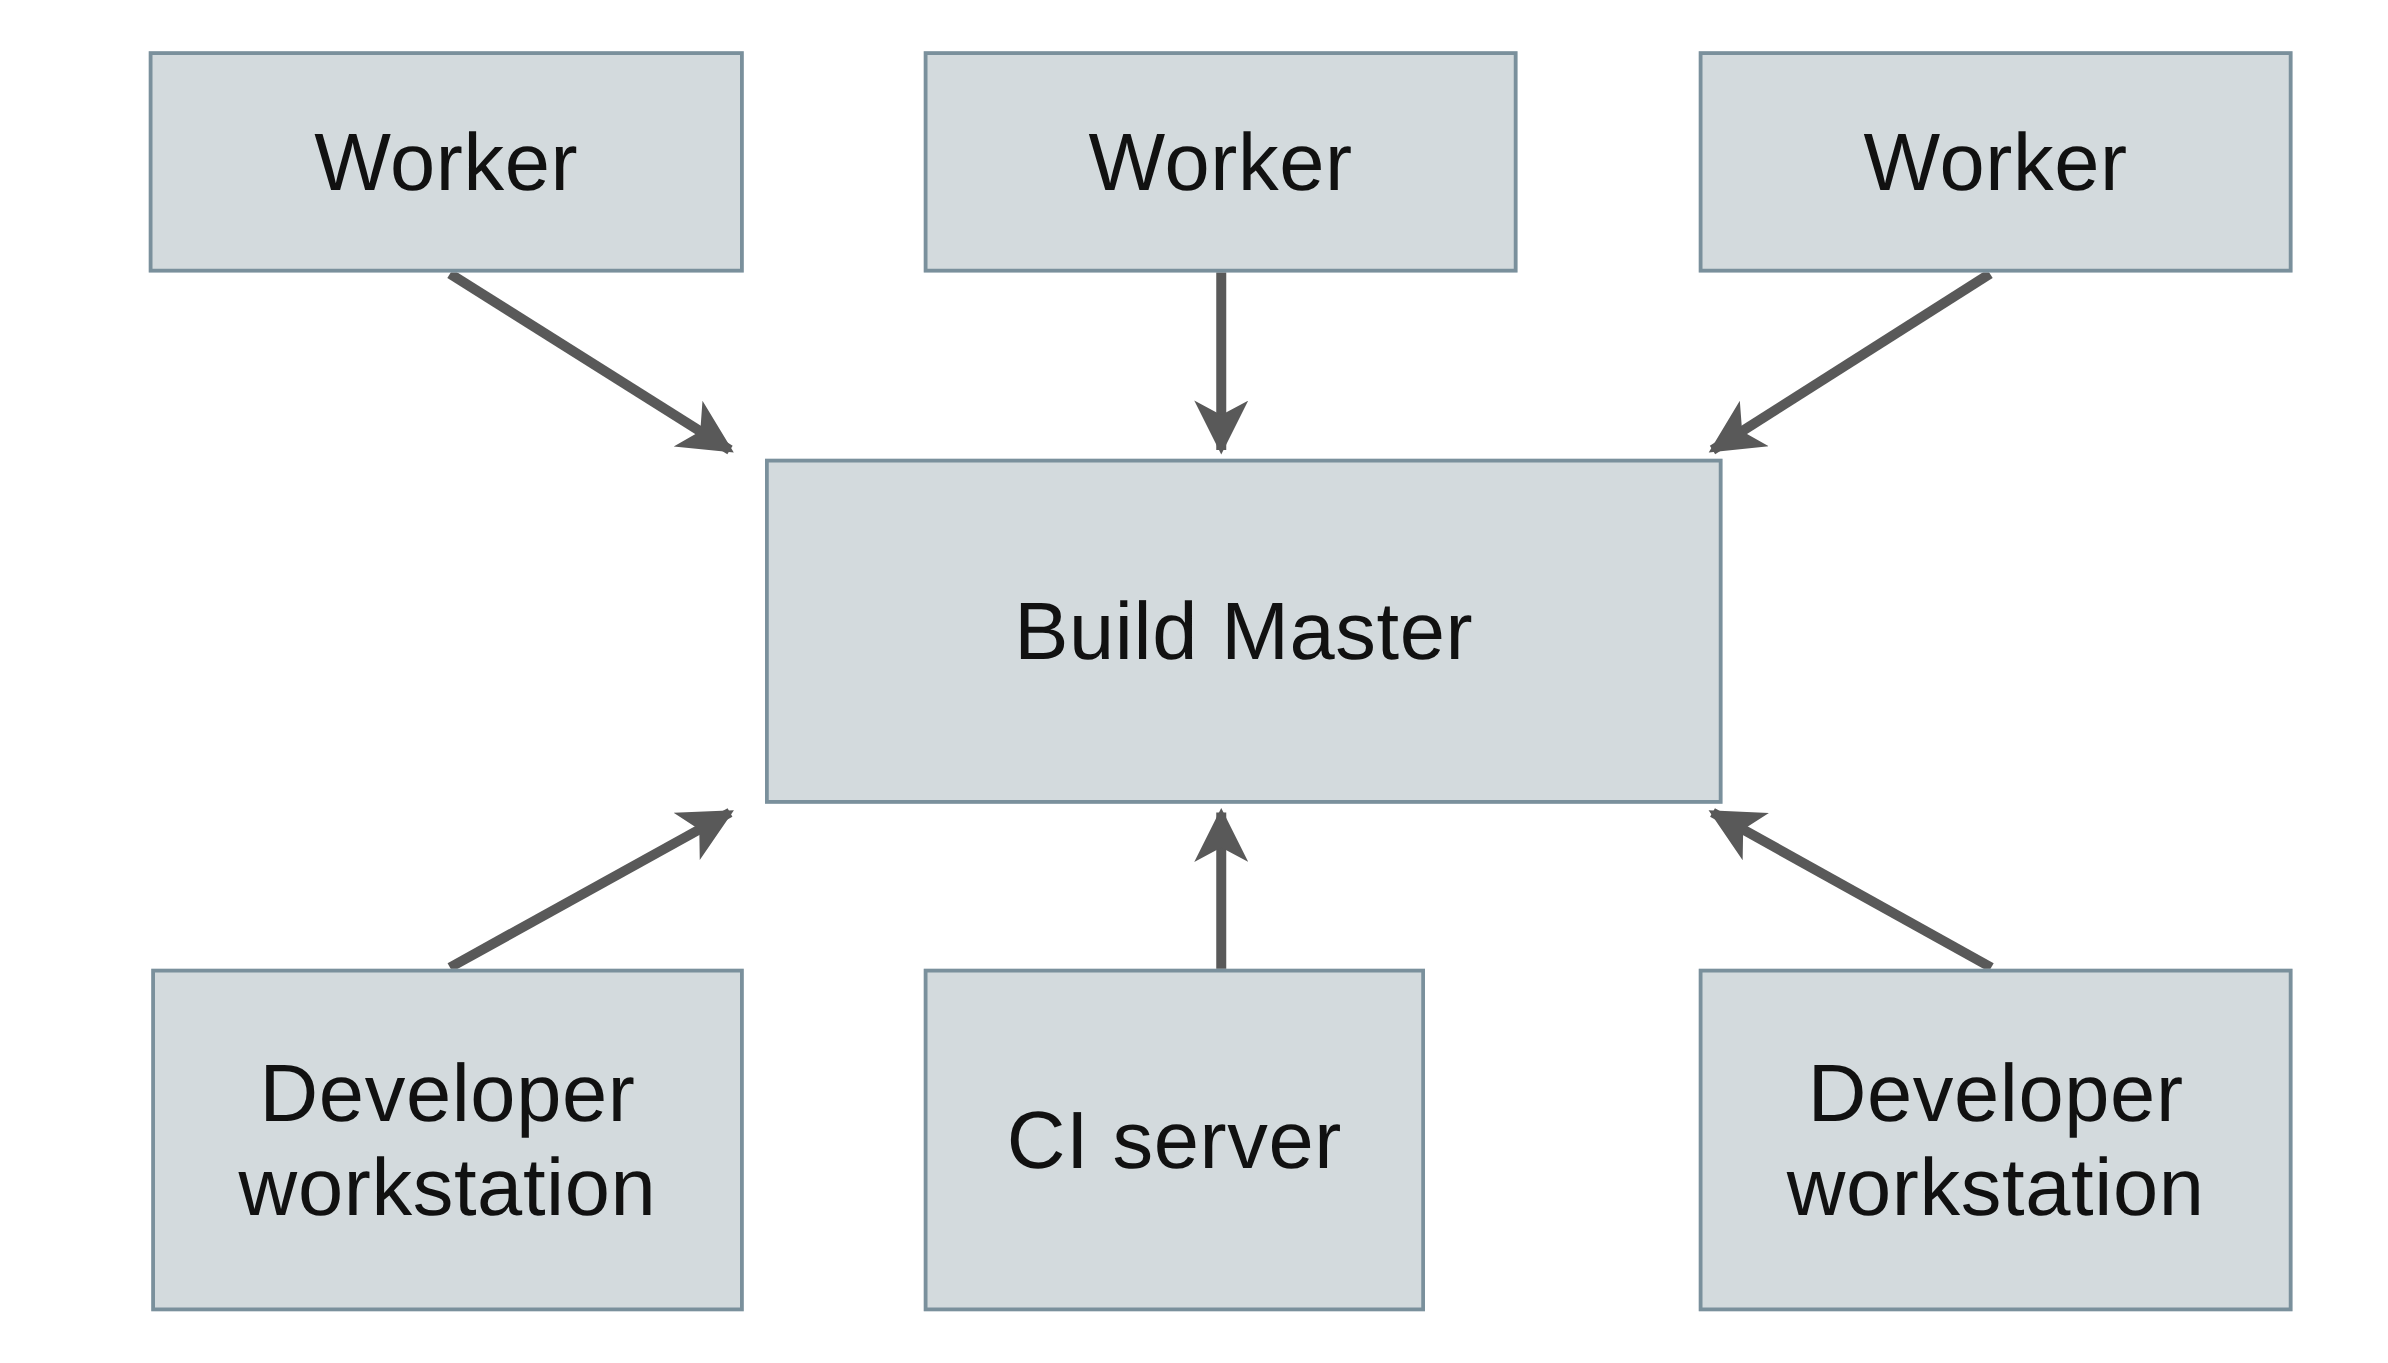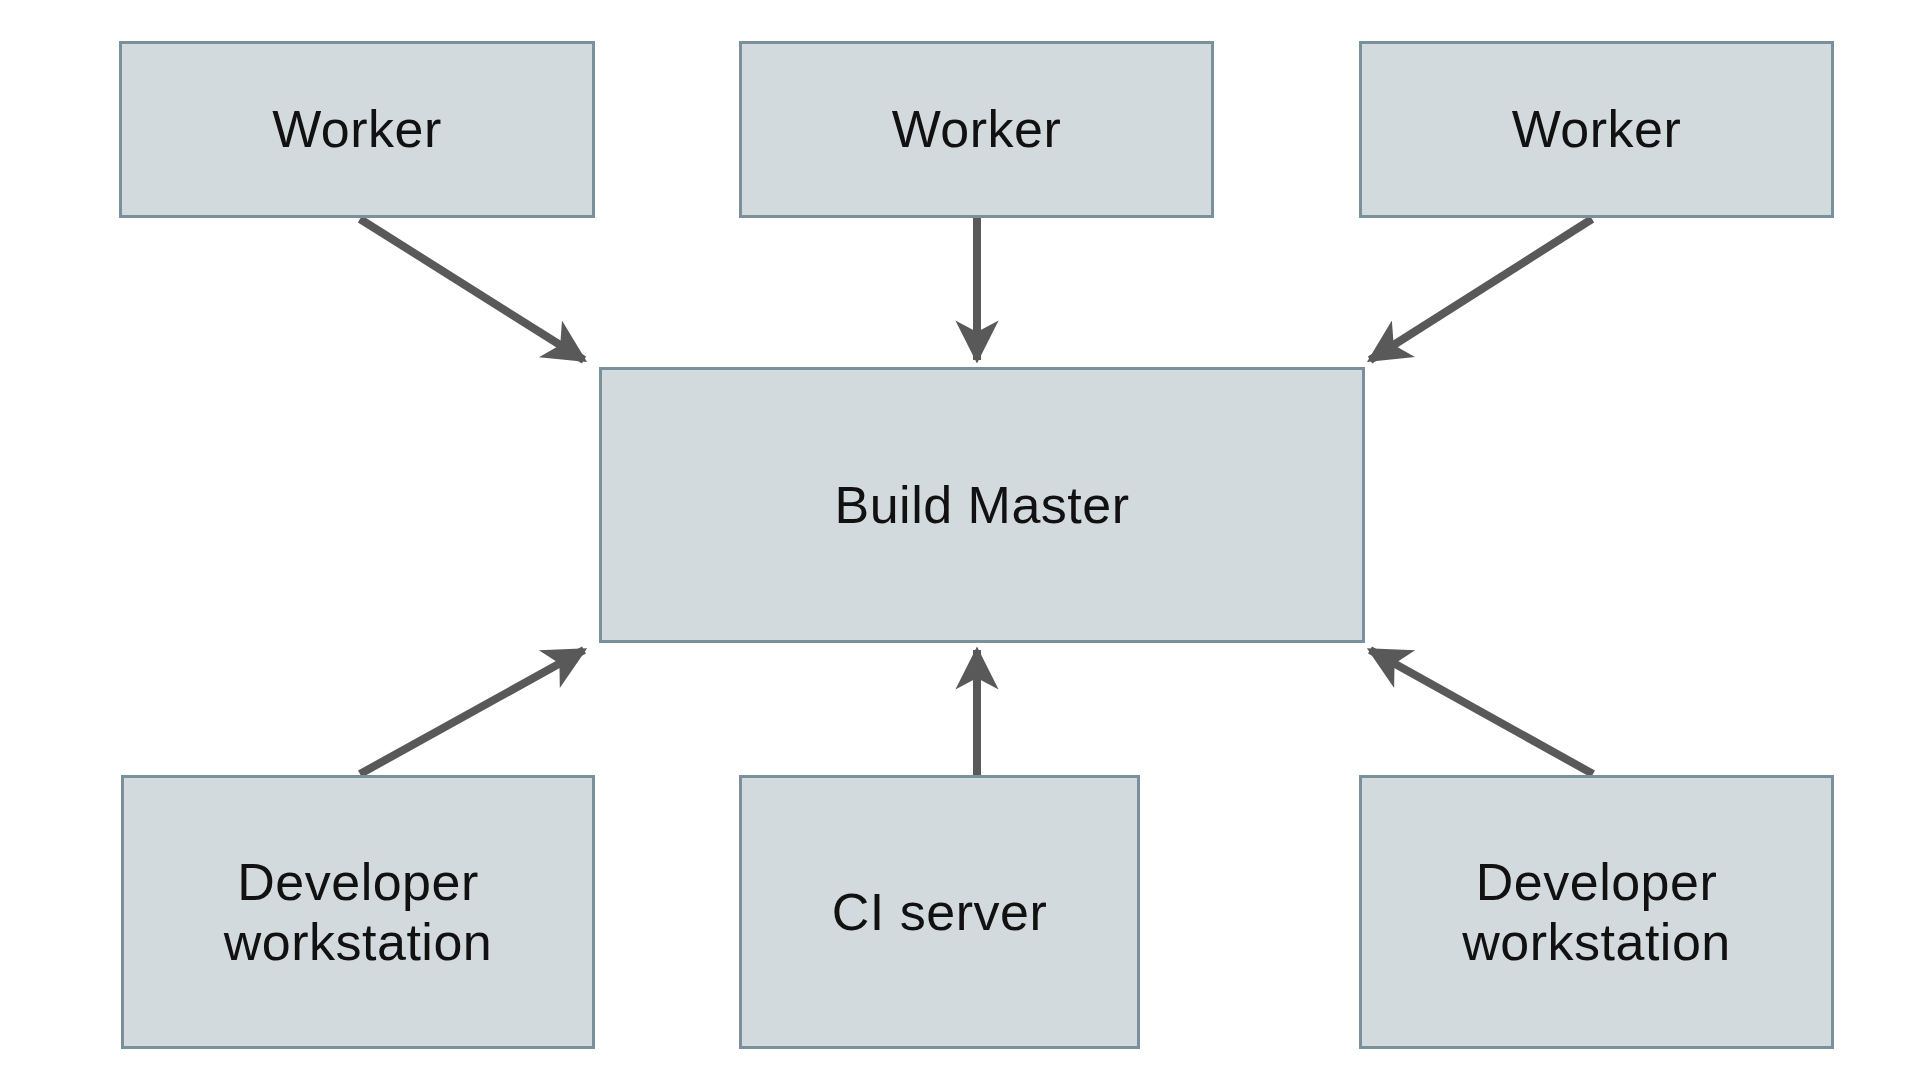--- a/index.html
+++ b/index.html
@@ -4,28 +4,28 @@
 <style>
   html,body{margin:0;padding:0;background:#ffffff;}
   .canvas{
     position:relative;width:1910px;height:1090px;background:#ffffff;
     font-family:"Liberation Sans",sans-serif;overflow:hidden;
   }
   .node{
     position:absolute;box-sizing:border-box;
     background:#d3dadd;border:3px solid #7a909c;
     display:flex;align-items:center;justify-content:center;
-    text-align:center;color:#111111;font-size:52px;line-height:1.16;
+    text-align:center;color:#111111;font-size:65px;line-height:1.16;
     letter-spacing:0.5px;
   }
   .node .lbl{display:block;padding:0 8px;}
   .n-worker-1{left:119px;top:41px;width:476px;height:177px;}
   .n-worker-2{left:739px;top:41px;width:475px;height:177px;}
   .n-worker-3{left:1359px;top:41px;width:475px;height:177px;}
-  .n-build-master{left:599px;top:367px;width:766px;height:276px;}
+  .n-build-master{left:612px;top:367px;width:766px;height:276px;}
   .n-dev-left{left:121px;top:775px;width:474px;height:274px;}
   .n-ci-server{left:739px;top:775px;width:401px;height:274px;}
   .n-dev-right{left:1359px;top:775px;width:475px;height:274px;}
   .arrows{position:absolute;left:0;top:0;width:1910px;height:1090px;pointer-events:none;}
 </style>
 </head>
 <body>
 
 <div class="canvas">
 

